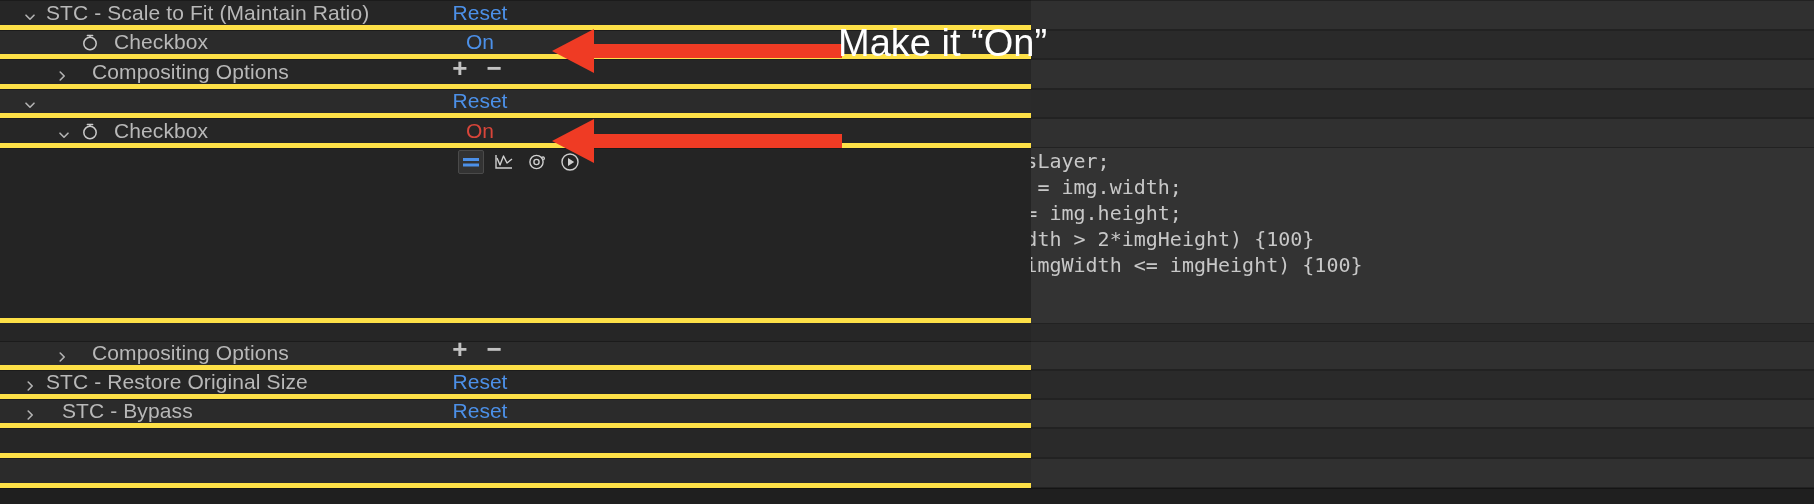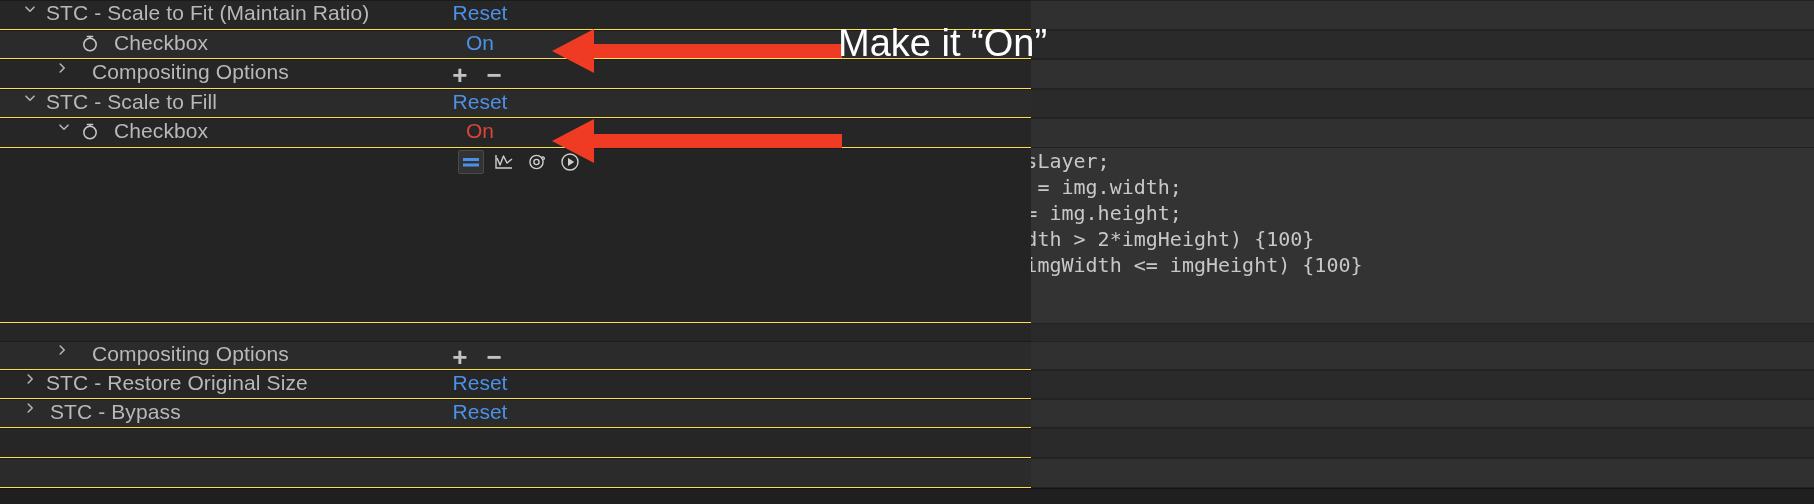--- a/index.html
+++ b/index.html
@@ -25,23 +25,23 @@
     width: 1031px;
     height: 504px;
     background: #262626;
   }
 
   .row {
     position: absolute;
     left: 0;
     width: 1031px;
     display: flex;
-    align-items: flex-start;
+    align-items: flex-end;
     border-top: 1px solid #1b1b1b;
-    border-bottom: 1px solid #fde047;
+    border-bottom: 5px solid #fde047;
     background: #262626;
   }
   .row.alt { background: #2b2b2b; }
   .row.blank { background: #242424; }
 
   .twisty {
     width: 16px;
     height: 16px;
     display: inline-flex;
     align-items: center;
@@ -302,21 +302,20 @@
       <span class="label" style="margin-left:22px">Compositing Options</span>
       <span class="plusminus">+ −</span>
     </div>
 
     <div class="row alt" style="top:89px;height:29px;padding-left:22px">
       <span class="twisty">
         <svg width="14" height="14" viewBox="0 0 14 14">
             <path d="M3 5.2 L7 9.2 L11 5.2" fill="none" stroke="currentColor" stroke-width="1.6" stroke-linecap="round" stroke-linejoin="round"></path>
           </svg>
       </span>
-      <span class="label" style="margin-left:8px">STC - Scale to Fill</span>
       <span class="value reset">Reset</span>
     </div>
 
     <div class="row" style="top:118px;height:30px;padding-left:56px">
       <span class="twisty">
         <svg width="14" height="14" viewBox="0 0 14 14">
             <path d="M3 5.2 L7 9.2 L11 5.2" fill="none" stroke="currentColor" stroke-width="1.6" stroke-linecap="round" stroke-linejoin="round"></path>
           </svg>
       </span>
       <span class="stopwatch" style="margin-left:6px">
@@ -380,21 +379,21 @@
       <span class="label" style="margin-left:8px">STC - Restore Original Size</span>
       <span class="value reset">Reset</span>
     </div>
 
     <div class="row alt" style="top:399px;height:29px;padding-left:22px">
       <span class="twisty">
         <svg width="14" height="14" viewBox="0 0 14 14">
             <path d="M5.2 3 L9.2 7 L5.2 11" fill="none" stroke="currentColor" stroke-width="1.6" stroke-linecap="round" stroke-linejoin="round"></path>
           </svg>
       </span>
-      <span class="label" style="margin-left:12px">STC - Bypass</span>
+      <span class="label" style="margin-left:24px">STC - Bypass</span>
       <span class="value reset">Reset</span>
     </div>
 
     <div class="row" style="top:428px;height:30px;background:#262626"></div>
     <div class="row alt" style="top:458px;height:30px"></div>
   </div>
 
   <div class="arrow" style="left:552px;top:44px;width:290px">
     <div class="head"></div>
     <div class="shaft" style="width:250px"></div>

